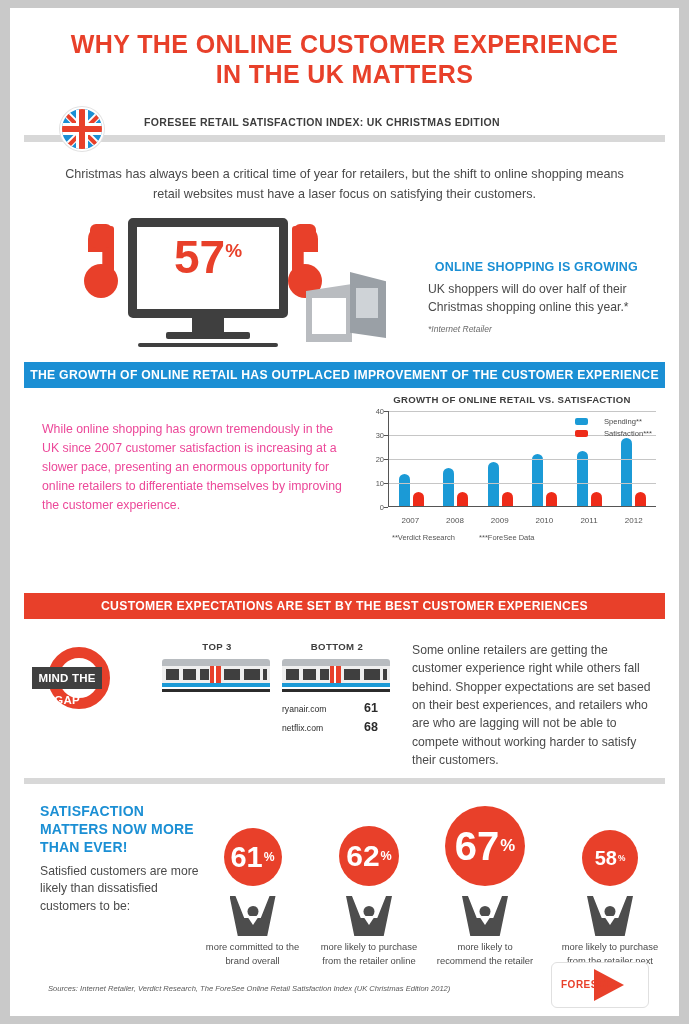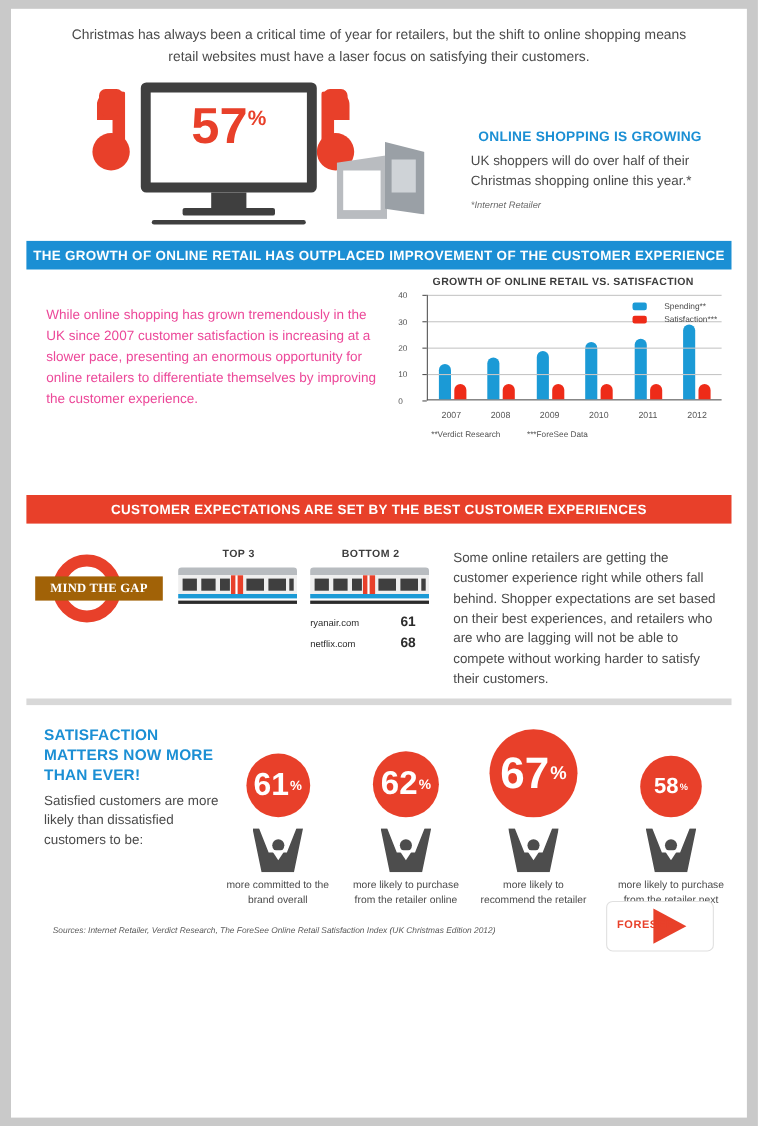--- a/index.html
+++ b/index.html
@@ -121,43 +121,43 @@
     font-size:12.3px;color:#ec4899;line-height:1.55;
   }
   .chart-wrap{position:absolute;left:352px;top:6px;width:300px;}
   .chart-title{
     text-align:center;font-size:9.6px;font-weight:bold;color:#3d3d3d;
     letter-spacing:.3px;margin-bottom:6px;
   }
   .plot{position:relative;width:298px;height:118px;margin-left:0;}
   .axis-area{position:absolute;left:26px;top:0;right:4px;bottom:22px;border-left:1.5px solid #555;border-bottom:1.5px solid #555;}
   .grid{position:absolute;left:0;right:0;height:1px;background:#c6c6c6;}
-  .ytick{position:absolute;left:0;width:22px;text-align:left;font-size:7.5px;color:#555;transform:translateY(-4px);}
+  .ytick{position:absolute;left:0;width:22px;text-align:right;font-size:7.5px;color:#555;transform:translateY(-4px);}
   .ytickmark{position:absolute;left:22px;width:4px;height:1px;background:#555;}
   .bars{position:absolute;left:0;right:0;bottom:0;top:0;display:flex;align-items:flex-end;}
   .grp{flex:1;display:flex;align-items:flex-end;justify-content:center;gap:3px;height:100%;}
   .bar{width:11px;border-radius:6px 6px 0 0;}
   .bar.sp{background:#1b9ad6;}
   .bar.sa{background:#ee2b18;}
   .xlabels{position:absolute;left:26px;right:4px;bottom:4px;display:flex;}
   .xlabels span{flex:1;text-align:center;font-size:8px;color:#555;}
   .legend{position:absolute;right:8px;top:6px;font-size:7.6px;color:#4a4a4a;}
   .legend div{display:flex;align-items:center;gap:16px;margin-bottom:3px;}
   .legend i{width:13px;height:7px;border-radius:2px;display:inline-block;}
   .legend i.sp{background:#1b9ad6;}
   .legend i.sa{background:#ee2b18;}
   .foot-notes{margin-top:4px;margin-left:30px;font-size:7.5px;color:#555;}
   .foot-notes span{margin-right:22px;}
 
   
   .sec3{position:relative;height:155px;}
   .roundel{position:absolute;left:38px;top:28px;width:62px;height:62px;border-radius:50%;
     border:11px solid #e8402a;box-sizing:border-box;}
-  .gapbar{position:absolute;left:22px;top:48px;width:116px;height:22px;background:#a16207;
-    line-height:22px;text-align:center;color:#fff;font-weight:bold;font-size:11.5px;letter-spacing:.2px;font-family:Liberation Serif, serif;}
+  .gapbar{position:absolute;left:22px;top:48px;width:70px;height:22px;background:#404040;
+    line-height:22px;text-align:center;color:#fff;font-weight:bold;font-size:11.5px;letter-spacing:.2px;}
   .tcol{position:absolute;top:22px;}
   .tcol.a{left:152px;width:110px;}
   .tcol.b{left:272px;width:110px;}
   .tcol h4{margin:0 0 7px 0;text-align:center;font-size:9.6px;font-weight:bold;color:#3d3d3d;letter-spacing:.4px;}
   .train{position:relative;width:108px;height:34px;}
   .train .roof{position:absolute;left:0;top:0;width:108px;height:7px;background:#b8bcc0;border-radius:3px 3px 0 0;}
   .train .body{position:absolute;left:0;top:7px;width:108px;height:17px;background:#efefef;}
   .train .win{position:absolute;top:10px;height:11px;background:#3f3f3f;}
   .train .stripe{position:absolute;left:0;top:24px;width:108px;height:4px;background:#1b9ad6;}
   .train .rail{position:absolute;left:0;top:30px;width:108px;height:3px;background:#2b2b2b;}
@@ -200,21 +200,39 @@
   .logo .txt{position:absolute;left:9px;top:16px;font-size:10px;font-weight:bold;
     color:#e8402a;letter-spacing:.5px;}
   .logo .tri{position:absolute;left:42px;top:6px;width:0;height:0;
     border-top:16px solid transparent;border-bottom:16px solid transparent;border-left:30px solid #e8402a;}
 </style>
 </head>
 <body>
 
 <div class="page">
 
-
+  <div class="title">
+    <div>WHY THE ONLINE CUSTOMER EXPERIENCE</div>
+    <div>IN THE UK MATTERS</div>
+  </div>
+
+  <div class="subhead-row">
+    <div class="rule"></div>
+    <div class="flag">
+      <i class="dw1"></i>
+        <i class="dw2"></i>
+        <i class="dr1"></i>
+        <i class="dr2"></i>
+      <i class="vw"></i>
+        <i class="hw"></i>
+        <i class="vr"></i>
+        <i class="hr"></i>
+    </div>
+    <div class="subhead">FORESEE RETAIL SATISFACTION INDEX: UK CHRISTMAS EDITION</div>
+  </div>
 
   <div class="intro">Christmas has always been a critical time of year for retailers, but the shift to online shopping means retail websites must have a laser focus on satisfying their customers.</div>
 
   <div class="hero">
     <div class="arm left"></div>
     <div class="fist l"></div>
     <div class="bicep l"></div>
     <div class="arm right"></div>
     <div class="fist r"></div>
     <div class="bicep r"></div>

